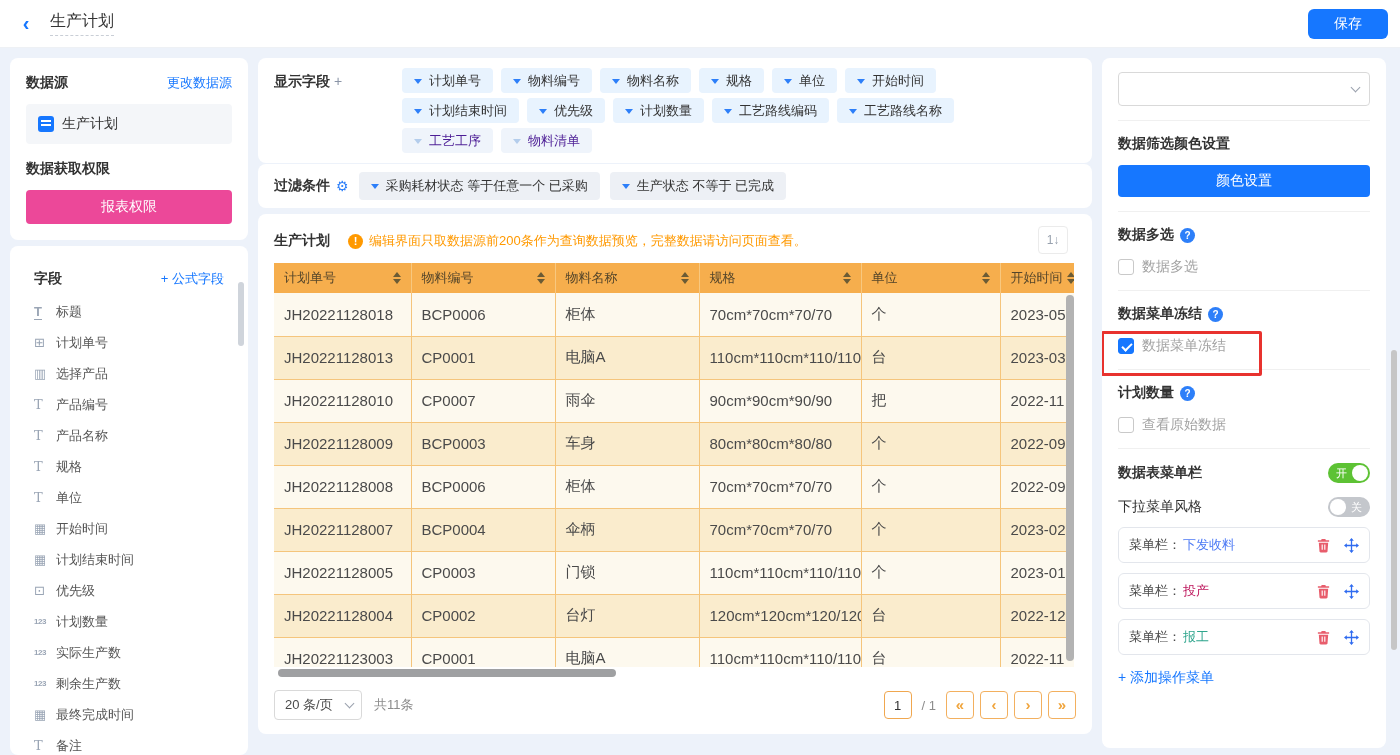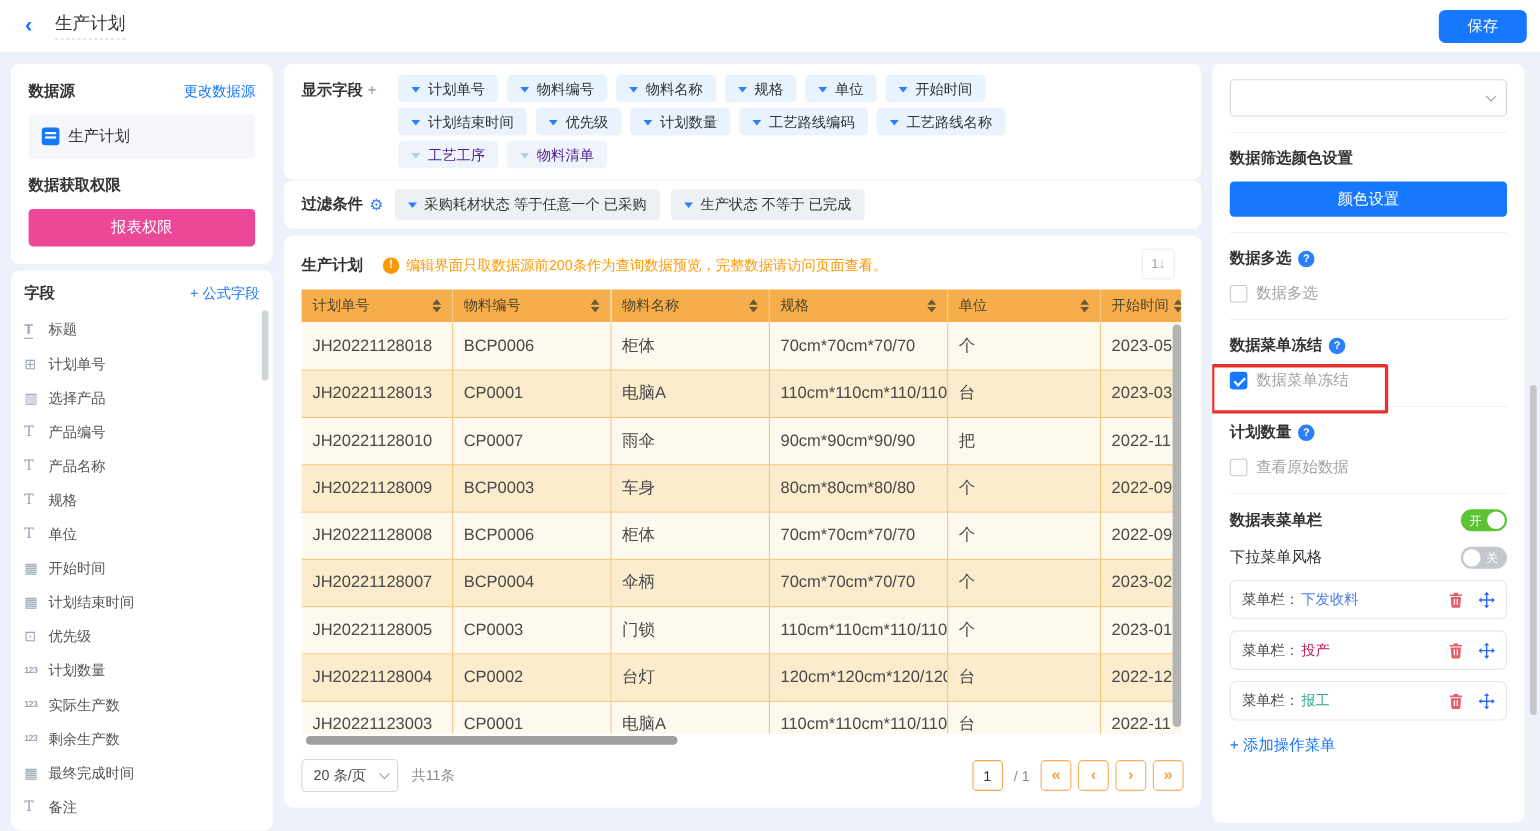--- a/index.html
+++ b/index.html
@@ -18,36 +18,36 @@
   .card-datasource { left:10px; top:58px; width:238px; padding:16px; }
   .sec-head { display:flex; align-items:center; justify-content:space-between; }
   .sec-title { font-size:14px; font-weight:bold; color:#333; }
   .blue-link { color:#1677ff; font-size:13px; cursor:pointer; text-decoration:none; }
   .ds-item { margin-top:12px; height:40px; background:#f4f6f9; border-radius:4px; display:flex; align-items:center; padding:0 12px; font-size:14px; color:#333; cursor:pointer; }
   .doc-icon { width:16px; height:16px; background:#1677ff; border-radius:3px; margin-right:8px; position:relative; }
   .doc-icon::before { content:""; position:absolute; left:3px; top:4px; width:10px; height:2px; background:#fff; box-shadow:0 4px 0 #fff; }
   .perm-title { margin-top:16px; font-size:14px; font-weight:bold; }
   .perm-btn { margin-top:12px; width:100%; height:34px; background:#ec4899; color:#fff; border:none; border-radius:4px; font-size:14px; cursor:pointer; }
 
-  .card-fields { left:10px; top:246px; width:238px; height:509px; padding:12px; overflow:hidden;text-align:right; }
+  .card-fields { left:10px; top:246px; width:238px; height:509px; padding:24px; overflow:hidden;text-align:right; }
   .field-list { margin-top:8px; }
   .field-item { height:31px; display:flex; align-items:center; cursor:pointer; color:#555; font-size:13px; }
   .field-item .fi { width:22px; color:#9aa5b5; font-size:13px; display:inline-flex; align-items:center; }
   .fi-title::before  { content:"T"; font-weight:bold; border-bottom:1px solid #9aa5b5; }
   .fi-id::before     { content:"⊞"; }
   .fi-chart::before  { content:"▥"; }
   .fi-text::before   { content:"T"; font-family:"DejaVu Serif",serif; }
   .fi-date::before   { content:"▦"; }
   .fi-select::before { content:"⊡"; }
   .fi-number::before { content:"123"; font-size:8px; letter-spacing:-0.5px; font-weight:bold; }
   .fields-scrollbar { position:absolute; right:4px; top:36px; width:6px; height:64px; background:#cfd4db; border-radius:3px; }
 
   
   .card-display { left:258px; top:58px; width:834px; padding:10px 16px; }
-  .display-flex { display:flex; }
+  .display-flex { display:flex;gap:40px; }
   .display-label { width:88px; padding-top:5px; font-size:14px; color:#333; font-weight:bold; white-space:nowrap; }
   .display-label .plus { color:#8a94a6; font-weight:normal; margin-left:4px; }
   .chip-rows { flex:1; }
   .chip-row { display:flex; gap:8px; margin-bottom:5px; }
   .chip-row:last-child { margin-bottom:0; }
   .chip { height:25px; background:#e8f3fe; border-radius:4px; display:inline-flex; align-items:center; padding:0 12px; font-size:13px; color:#333; cursor:pointer; white-space:nowrap; }
   .tri { width:0; height:0; border:4px solid transparent; border-top:5px solid #2d7ff9; margin-right:7px; margin-top:5px; }
   .chip.disabled { background:#eff4fb; color:#4c1d95; }
   .chip.disabled .tri { border-top-color:#b4cdec; }
 

